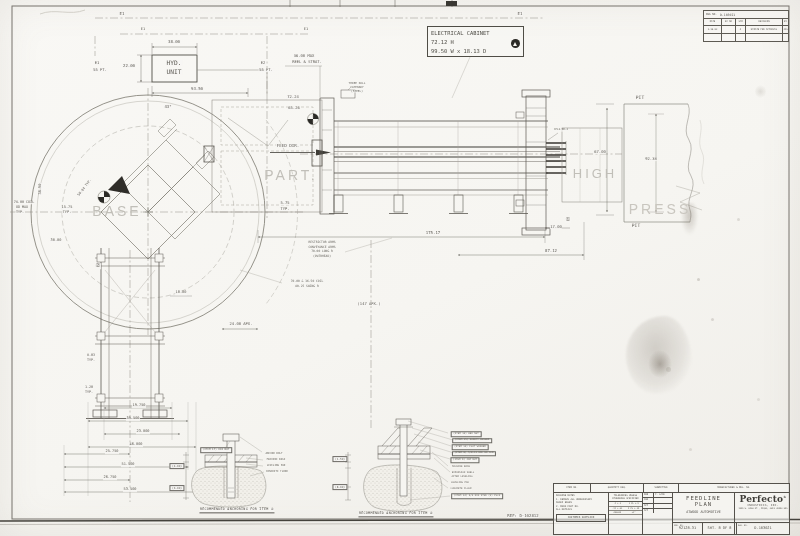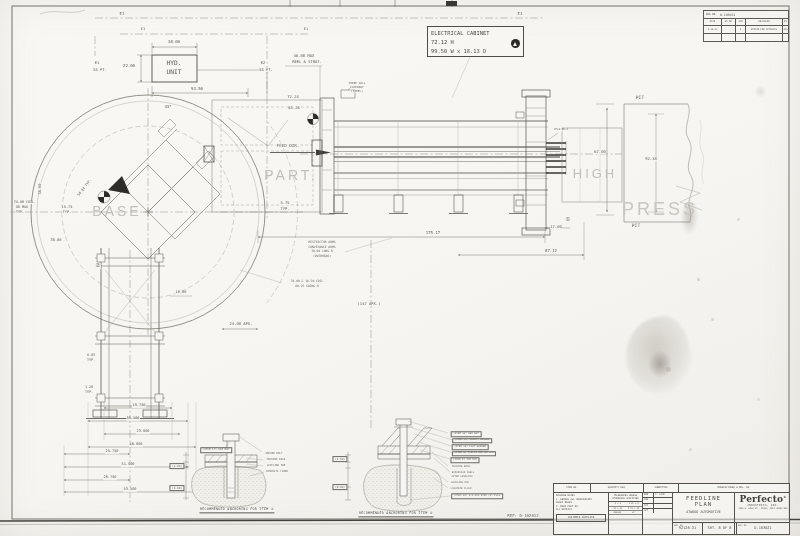--- a/index.html
+++ b/index.html
@@ -501,21 +501,21 @@
           <span class="val">D-103021</span>
         </div>
       </div>
     </div>
   </div>
 
   <div id="anno">
       <span class="an ghost" style="left: 117px; top: 211px; font-size: 14px; transform: translate(-50%, -50%);">BASE</span>
       <span class="an ghost" style="left: 291px; top: 175px; font-size: 14px; transform: translate(-50%, -50%);">PART.</span>
       <span class="an ghost" style="left: 595px; top: 173px; font-size: 13px; transform: translate(-50%, -50%);">HIGH</span>
-      <span class="an ghostb" style="left: 660px; top: 209px; font-size: 18px; transform: translate(-50%, -50%);">PRESS</span>
+      <span class="an ghostb" style="left: 660px; top: 209px; font-size: 14px; transform: translate(-50%, -50%);">PRESS</span>
       <span class="an" style="left: 122px; top: 14px; font-size: 4px; transform: translate(-50%, -50%);">E1</span>
       <span class="an" style="left: 520px; top: 14px; font-size: 4px; transform: translate(-50%, -50%);">E1</span>
       <span class="an" style="left: 143px; top: 30px; font-size: 3.6px; transform: translate(-50%, -50%);">E1</span>
       <span class="an" style="left: 306px; top: 30px; font-size: 3.6px; transform: translate(-50%, -50%);">E1</span>
       <span class="an" style="left: 97px; top: 63px; font-size: 3.8px; transform: translate(-50%, -50%);">E1</span>
       <span class="an" style="left: 100px; top: 70px; font-size: 3.8px; transform: translate(-50%, -50%);">55 FT.</span>
       <span class="an" style="left: 263px; top: 63px; font-size: 3.8px; transform: translate(-50%, -50%);">E2</span>
       <span class="an" style="left: 266px; top: 70px; font-size: 3.8px; transform: translate(-50%, -50%);">55 FT.</span>
       <span class="an" style="left: 174px; top: 42px; font-size: 4px; transform: translate(-50%, -50%);">38.00</span>
       <span class="an" style="left: 129px; top: 66px; font-size: 4px; transform: translate(-50%, -50%);">22.00</span>

